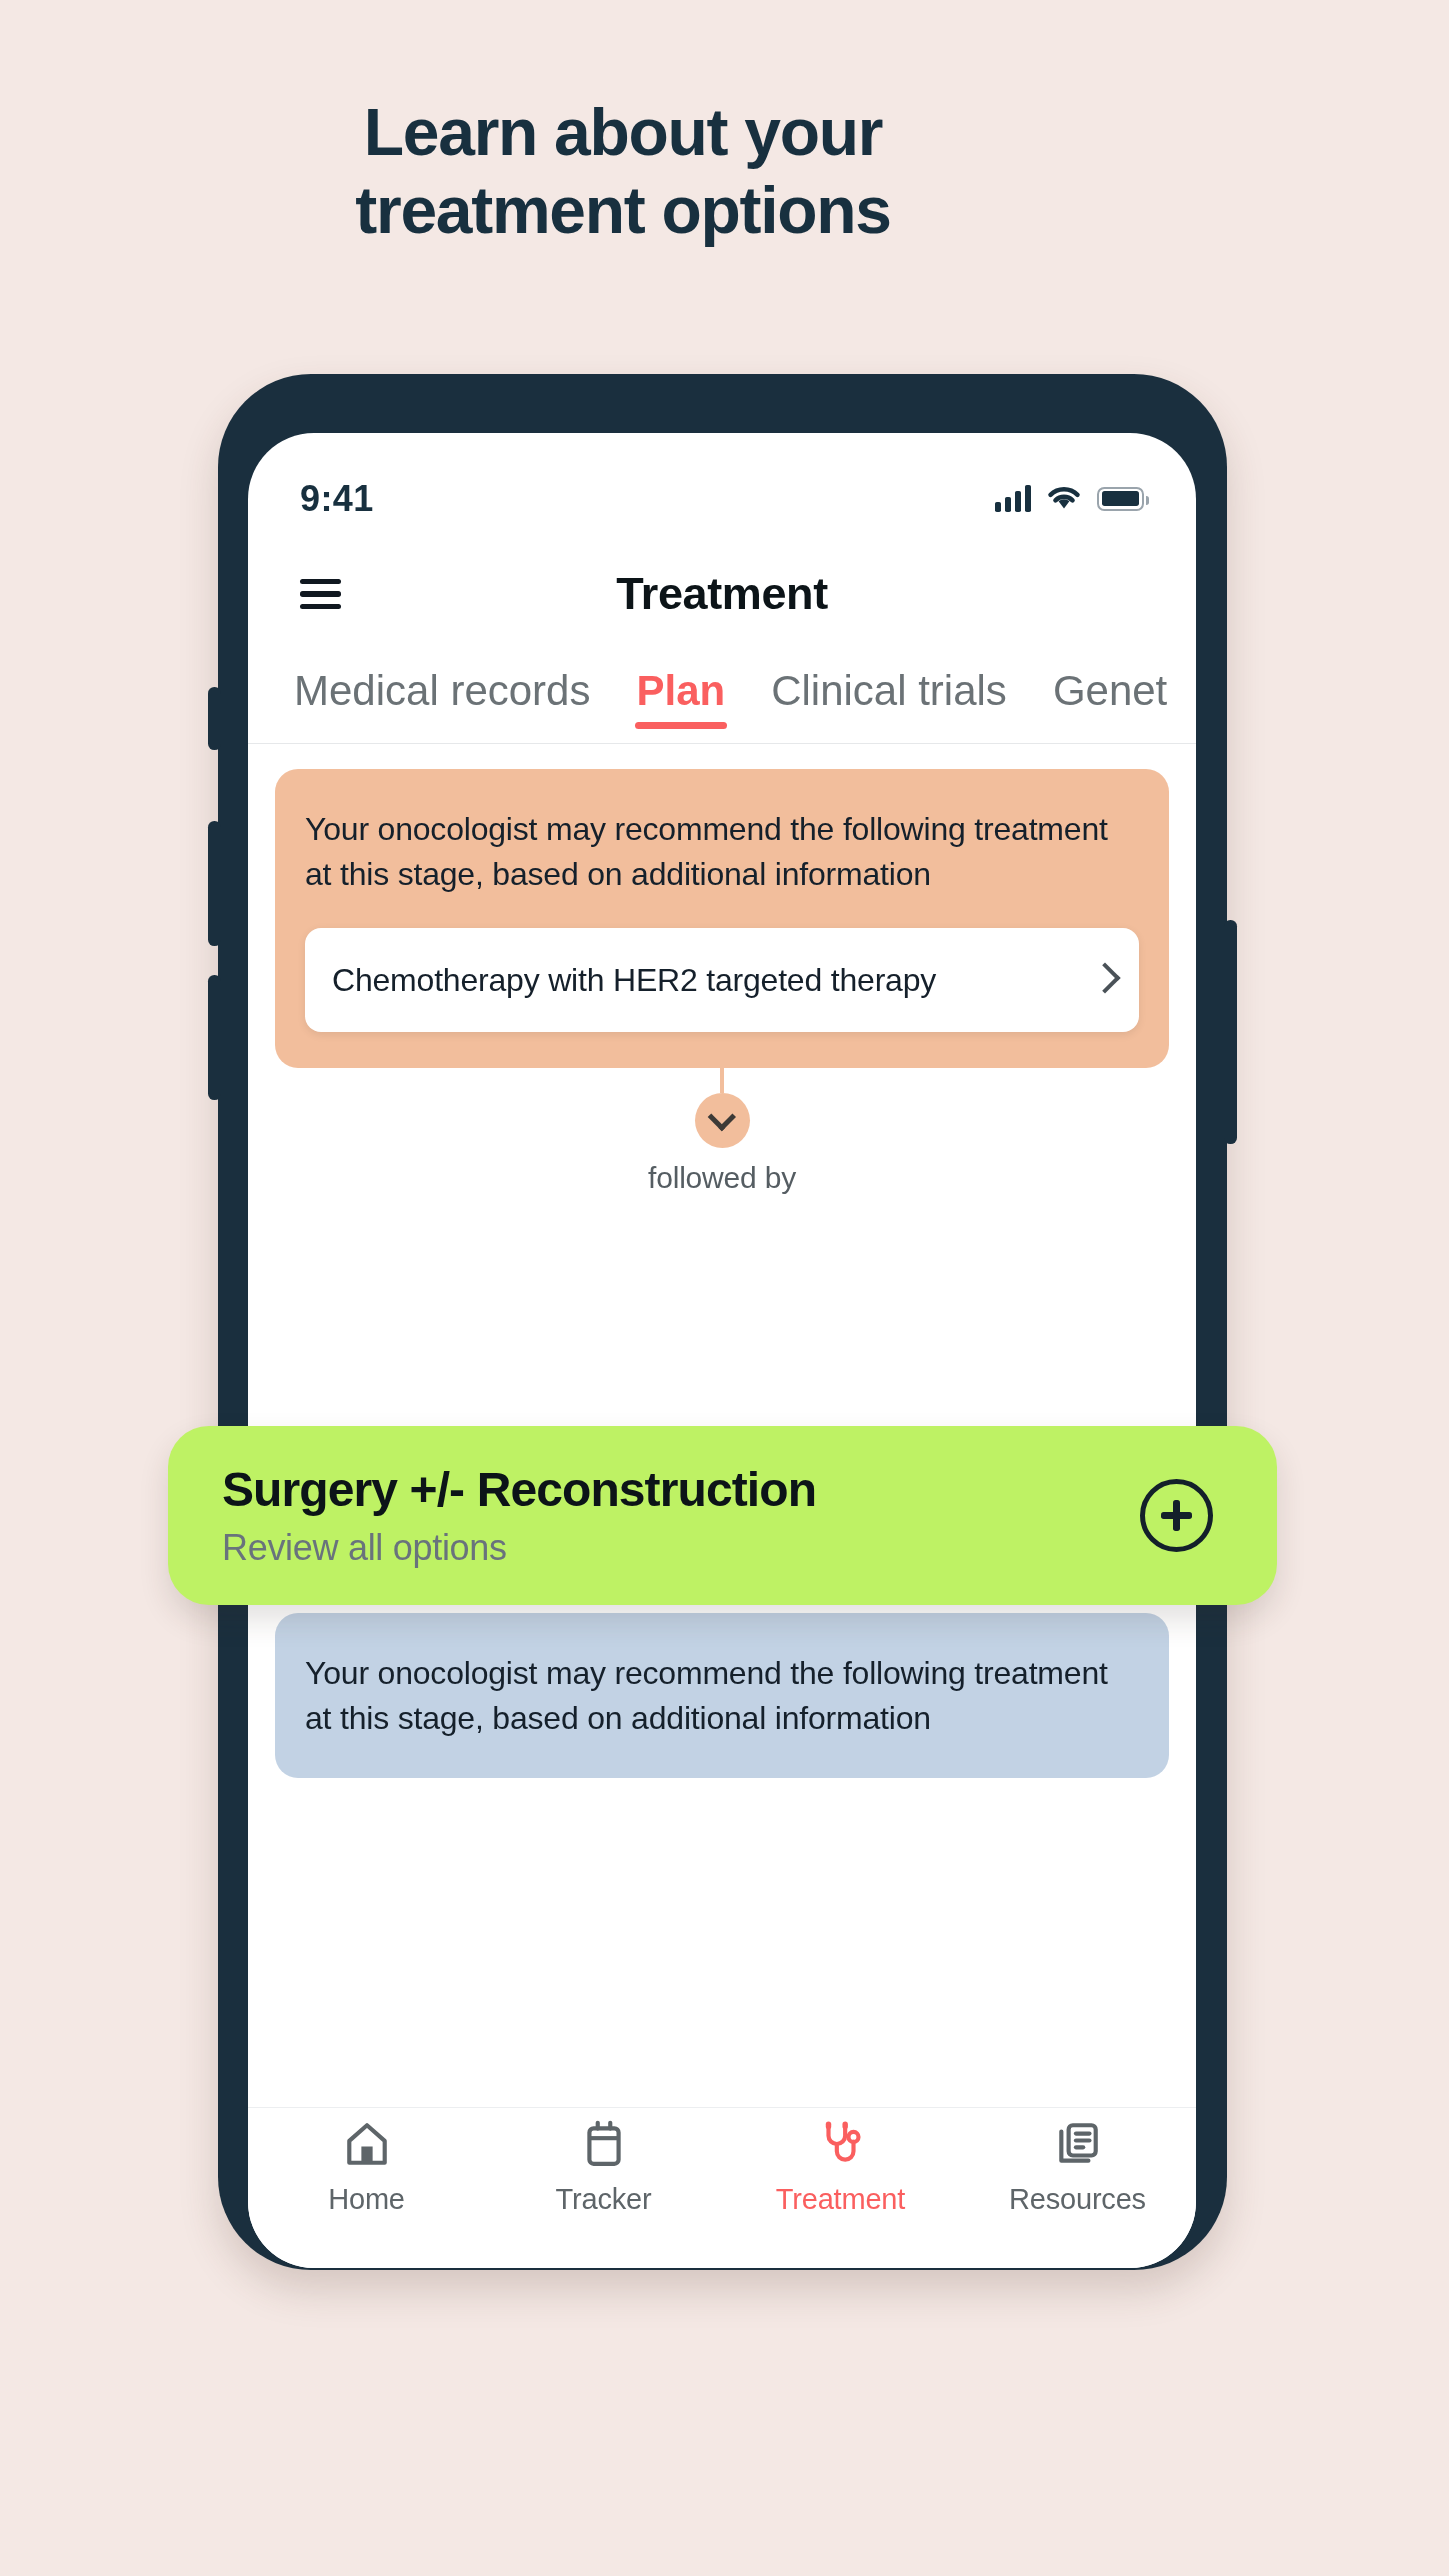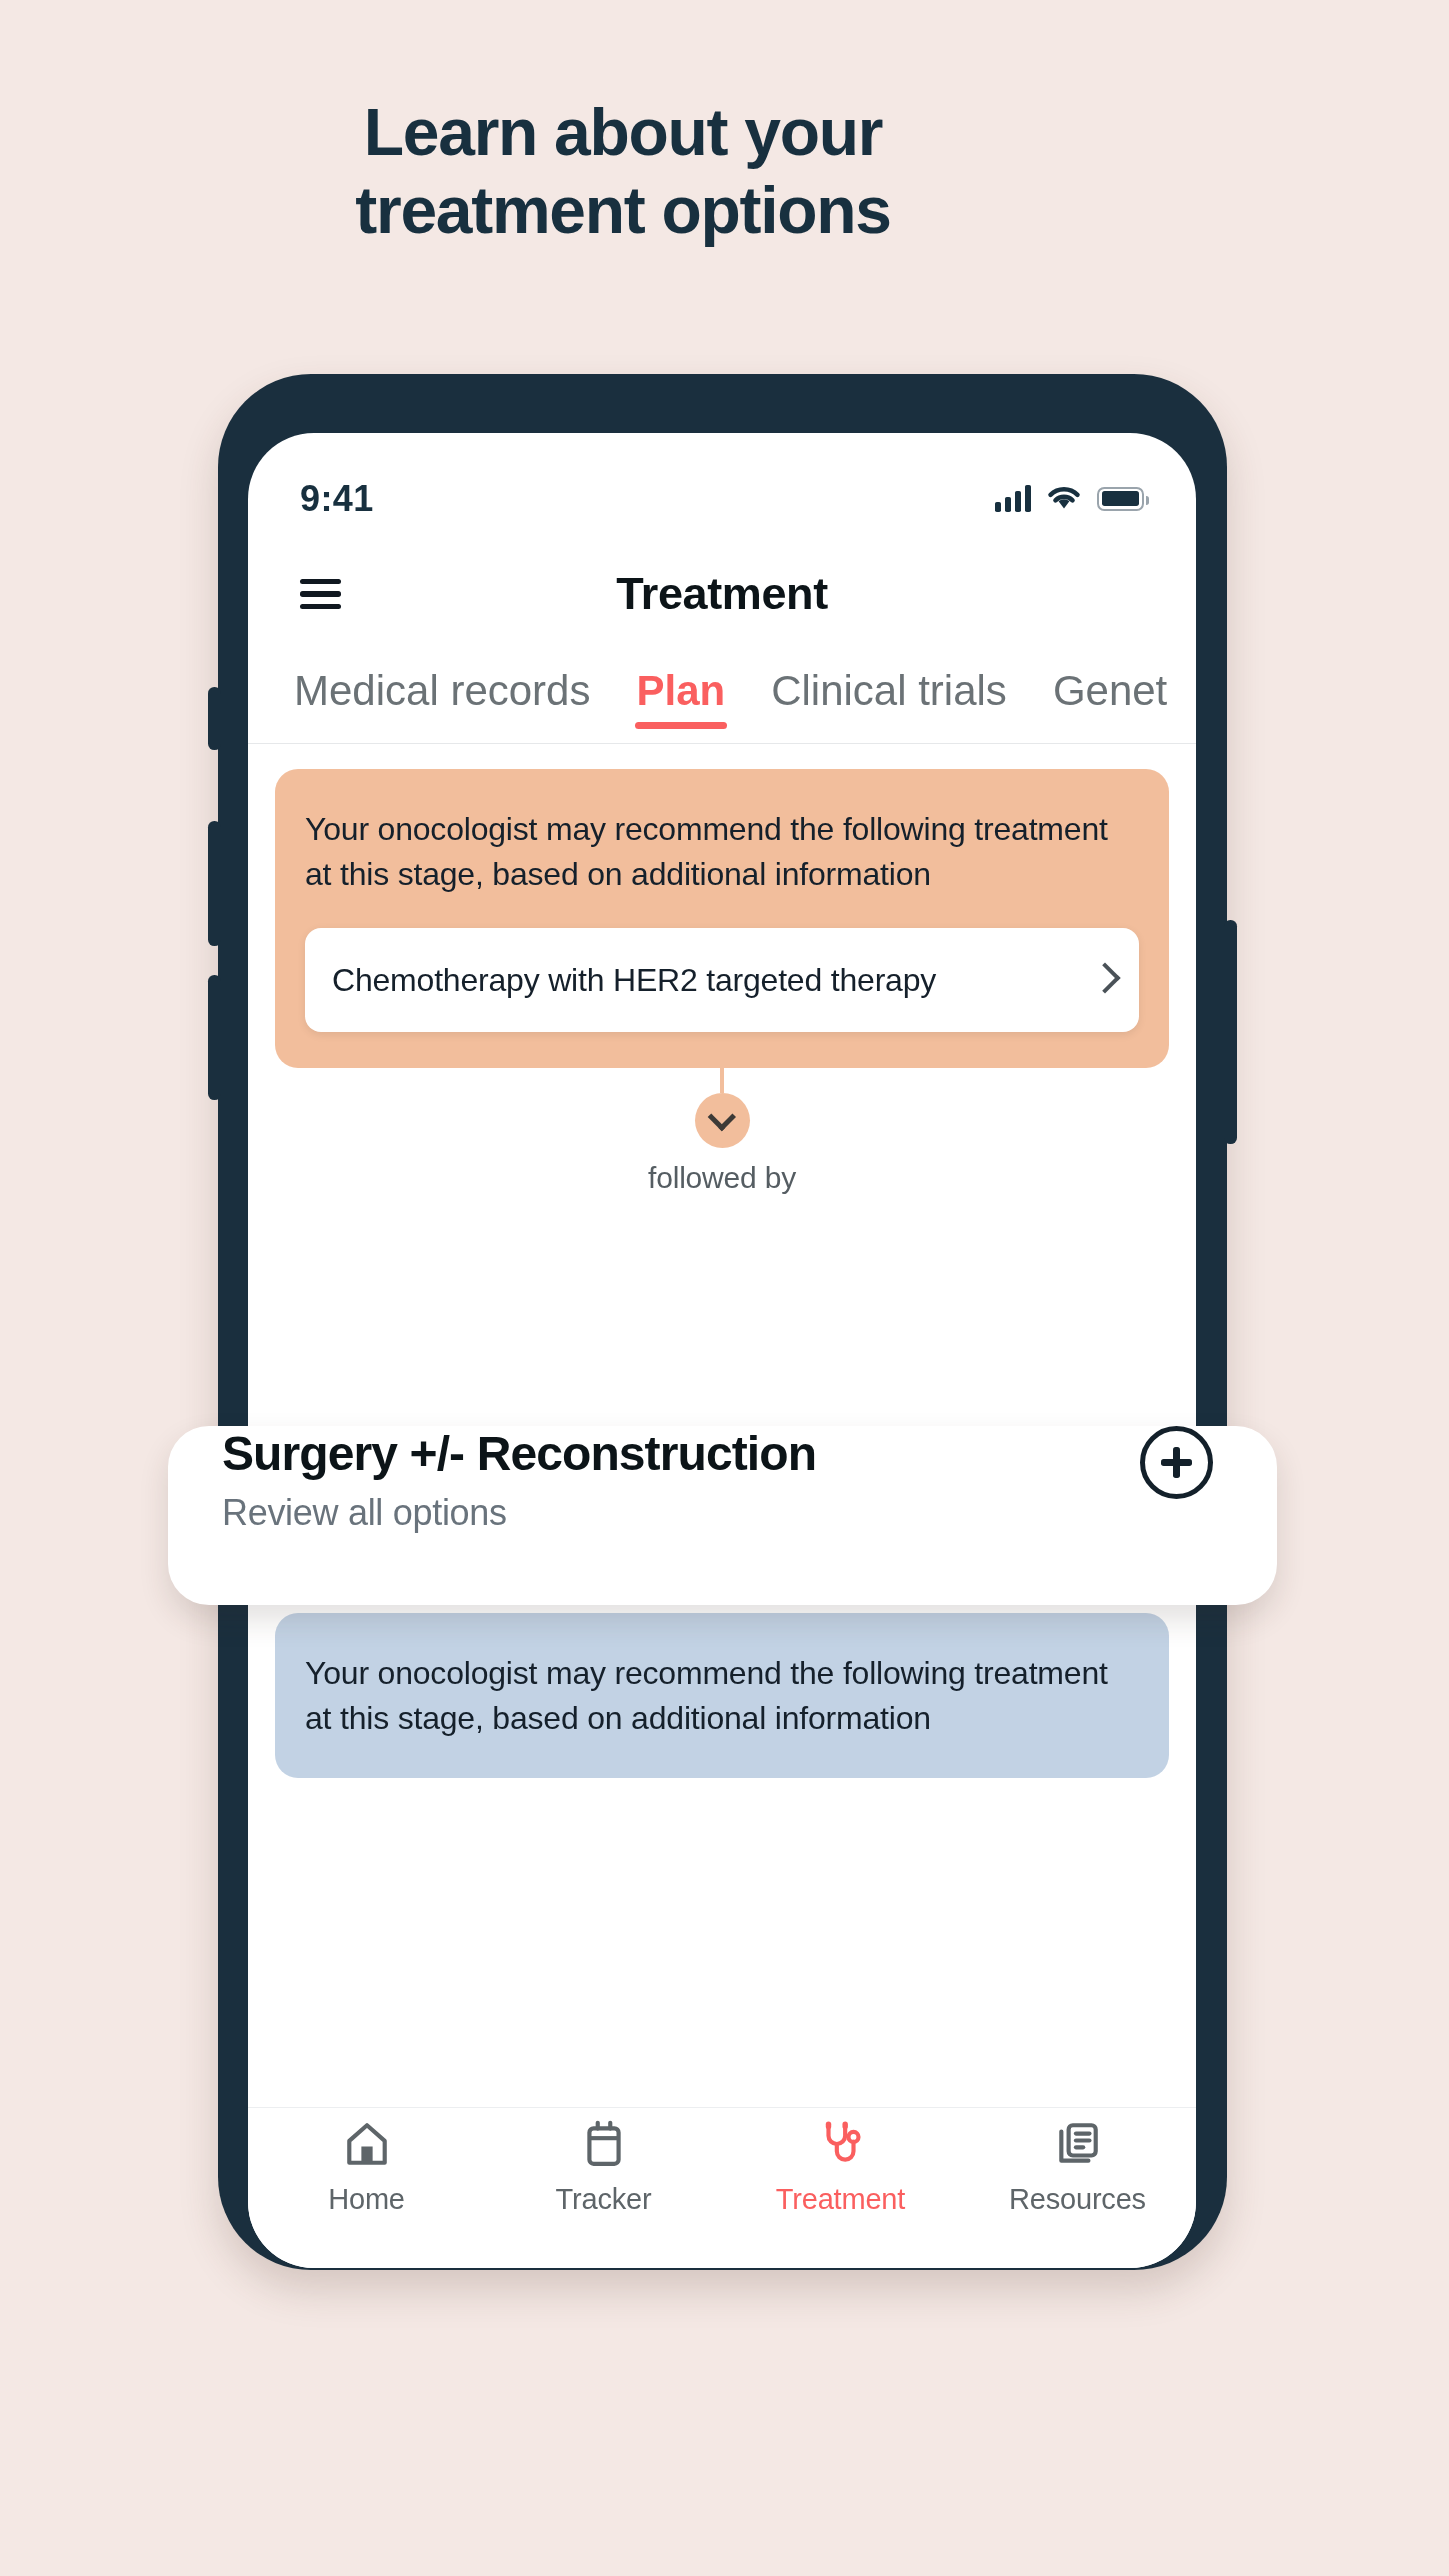--- a/index.html
+++ b/index.html
@@ -172,22 +172,22 @@
     cursor:pointer;
   }
   .nav-label { font-size:29px; color:#5E6569; letter-spacing:-0.2px; }
   .nav-item.active .nav-label { color:#FA5F5F; }
   .nav-ico { width:50px; height:50px; display:block; }
 
   
   .highlight {
     position:absolute; left:168px; top:1426px;
     width:1109px; height:179px;
-    background:#ffffff; border-radius:41px;
-    display:flex; align-items:flex-start;
+    background:#bef264; border-radius:41px;
+    display:flex; align-items:center;
     padding:0 64px 0 54px;
     box-shadow:0 14.3px 30px rgba(60,40,35,.14);
   }
   .hl-texts { flex:1; }
   .hl-title {
     font-size:48px; font-weight:700; color:#0C1418; letter-spacing:-0.9px;
   }
   .hl-sub {
     margin-top:10.7px; font-size:36px; color:#69737C; letter-spacing:-0.3px;
   }

